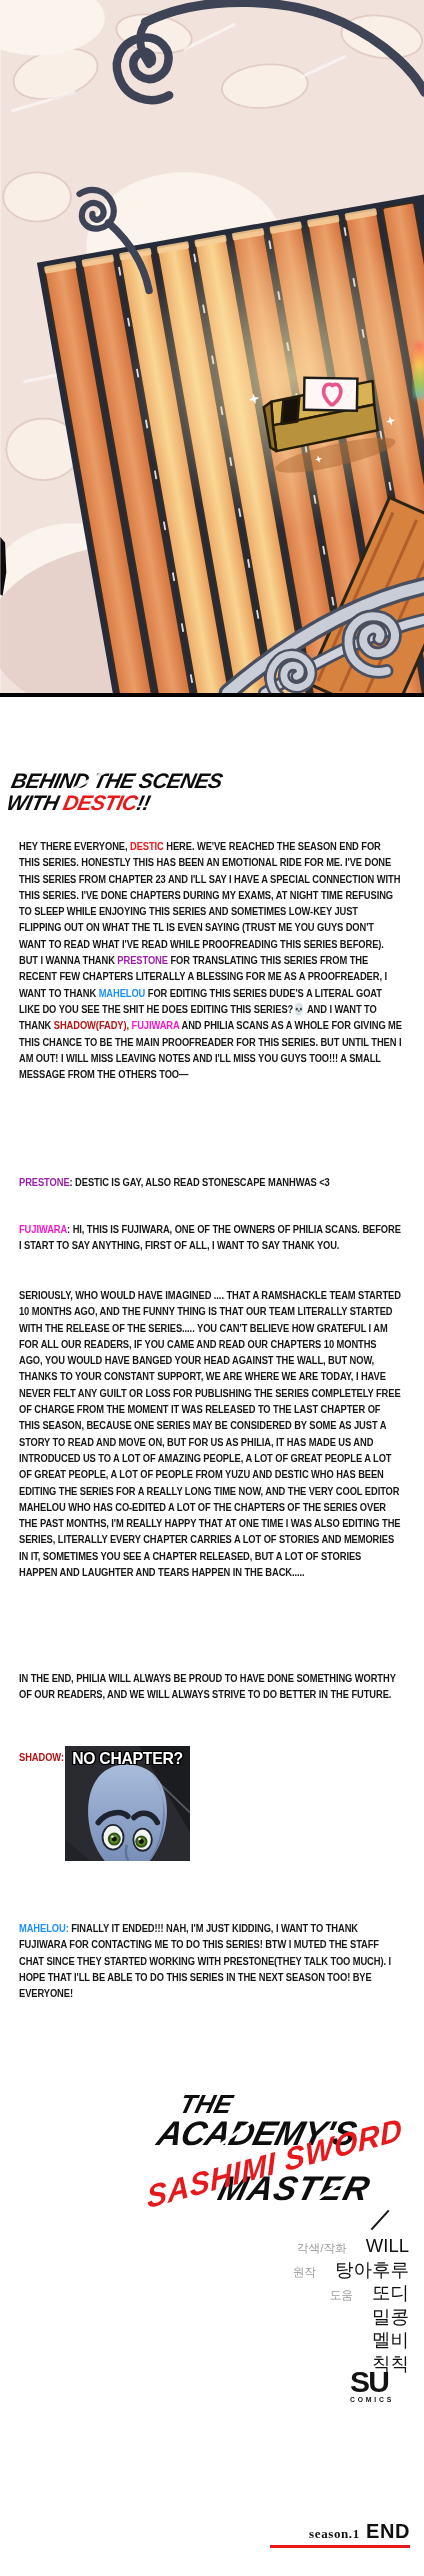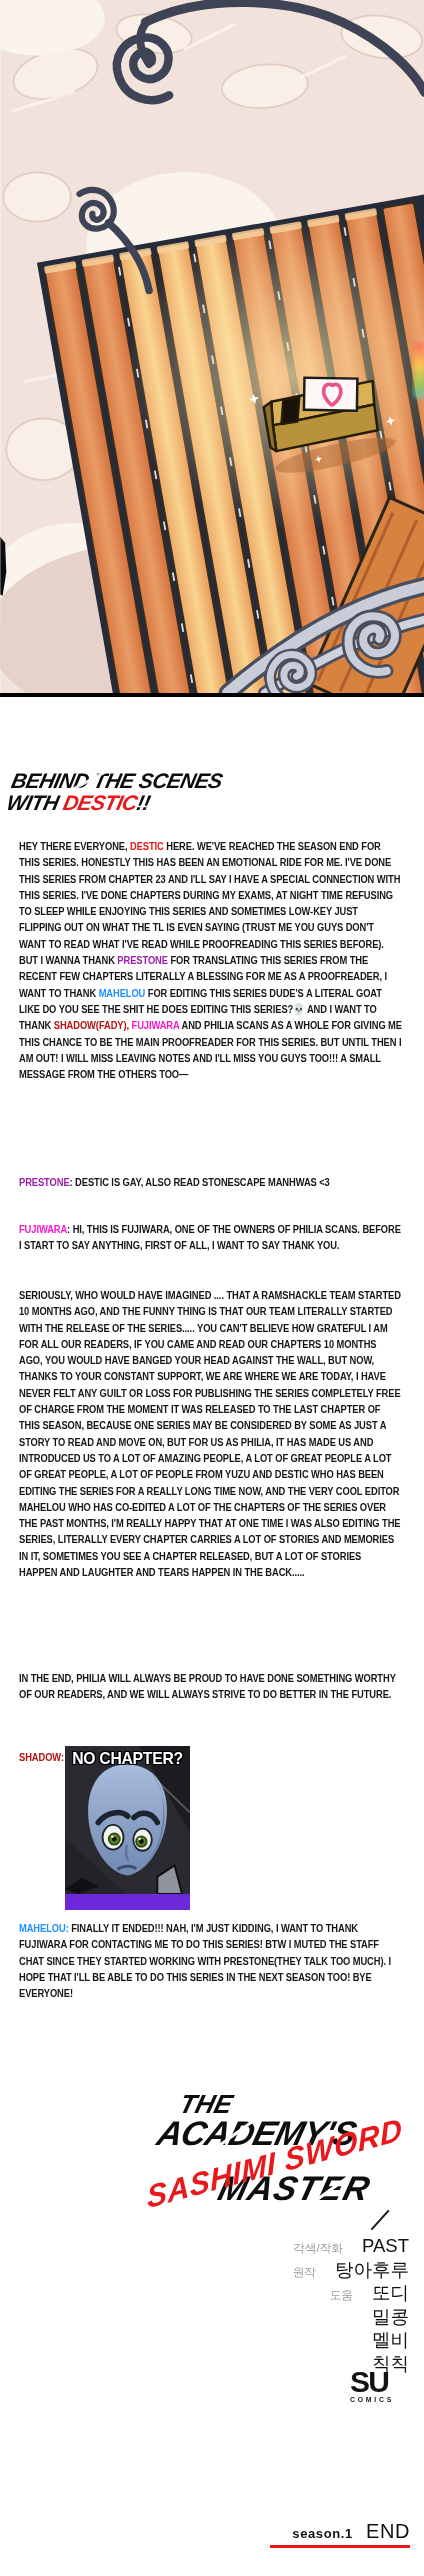--- a/index.html
+++ b/index.html
@@ -10,21 +10,21 @@
   .divider{position:absolute;top:693px;left:0;width:425px;height:4.3px;background:#000;}
   
   .title{position:absolute;top:770px;left:13.5px;font-style:italic;font-weight:900;
          font-size:21px;line-height:22px;letter-spacing:-0.6px;transform:skewX(-12deg);
          transform-origin:0 0;color:#0d0d0d;white-space:nowrap;}
   .title .red{color:var(--red);}
   
   .para{position:absolute;left:18.5px;width:467px;transform:scaleX(0.82);transform-origin:0 0;
         font-weight:700;font-size:11.4px;line-height:16.3px;letter-spacing:-0.1px;color:#161616;}
   
-  .meme{position:absolute;left:65px;top:1746px;width:125px;height:164px;overflow:hidden;background:#6d28d9;}
+  .meme{position:absolute;left:65px;top:1746px;width:125px;height:115px;overflow:hidden;background:#4c1d95;}
   .meme-caption{position:absolute;top:3.1px;left:0;width:100%;text-align:center;font-weight:900;
         font-size:16.6px;letter-spacing:-0.3px;color:#fff;transform:scaleX(0.95);white-space:nowrap;
         text-shadow:1.2px 0 0 #000,-1.2px 0 0 #000,0 1.2px 0 #000,0 -1.2px 0 #000,
                     1.2px 1.2px 0 #000,-1.2px -1.2px 0 #000,1.2px -1.2px 0 #000,-1.2px 1.2px 0 #000;}
   
   .logo{position:absolute;top:2088px;left:0;width:425px;height:148px;}
   .logo div{position:absolute;font-style:italic;font-weight:900;color:#0e0e0e;white-space:nowrap;}
   .logo-the{left:180px;top:1.2px;font-size:26px;transform:skewX(-14deg);}
   .logo-academys{left:158px;top:26px;font-size:34px;transform:skewX(-14deg);letter-spacing:-0.6px;}
   .logo-sashimi{left:147px;top:92px;font-size:31px;letter-spacing:0.6px;color:var(--red)!important;
@@ -36,22 +36,22 @@
   .credits{position:absolute;top:2235px;right:16px;text-align:right;}
   .credit-row{display:flex;justify-content:flex-end;align-items:baseline;gap:19px;margin-bottom:2.5px;}
   .credit-label{font-size:11.7px;color:var(--gray);}
   .credit-name{font-size:18.5px;line-height:21px;color:#111;font-weight:400;}
   .publisher{position:absolute;top:2368px;right:16px;width:59px;text-align:left;color:#131313;}
   .su-mark{font-size:30px;font-weight:900;letter-spacing:-1.8px;line-height:27px;}
   .su-sub{font-size:6.8px;font-weight:700;letter-spacing:2.8px;margin-top:0.6px;}
   
   .footer{position:absolute;top:2520px;right:15px;text-align:right;}
   .footer-line{display:flex;align-items:baseline;gap:6.2px;justify-content:flex-end;color:#111;}
-  .season{font-size:13px;font-weight:700;letter-spacing:0.6px;}
-  .end{font-size:20px;font-weight:400;letter-spacing:0.6px;margin-left:7px;}
+  .season{font-size:13px;font-weight:700;letter-spacing:0.6px;font-family:Liberation Serif, serif;}
+  .end{font-size:20px;font-weight:700;letter-spacing:0.6px;}
   .red-bar{width:140px;height:3.1px;background:var(--red);margin-top:1.8px;margin-left:auto;}
 </style>
 </head>
 <body>
 
 <div class="page">
 
   <svg class="art" viewBox="0 0 690 1126" width="425" height="693">
     <defs>
       <linearGradient id="slat" x1="0" y1="0" x2="1" y2="0">
@@ -249,21 +249,21 @@
     <div class="logo-master">MASTER</div>
     <div class="slash" style="left:198px;top:38px;width:92px;transform:rotate(-36deg);"></div>
     <div class="slash" style="left:289px;top:97px;width:92px;transform:rotate(-36deg);"></div>
     <div class="flick" style="left:367px;top:131px;"></div>
   </div>
   <div class="slash" style="left:59px;top:777px;width:68px;transform:rotate(-28deg);opacity:.9;"></div>
 
   <div class="credits">
     <div class="credit-row">
       <span class="credit-label">각색/작화</span>
-      <span class="credit-name">PAST</span>
+      <span class="credit-name">WILL</span>
     </div>
     <div class="credit-row">
       <span class="credit-label">원작</span>
       <span class="credit-name">탕아후루</span>
     </div>
     <div class="credit-row">
       <span class="credit-label">도움</span>
       <span class="credit-name">또디</span>
     </div>
     <div class="credit-row">

